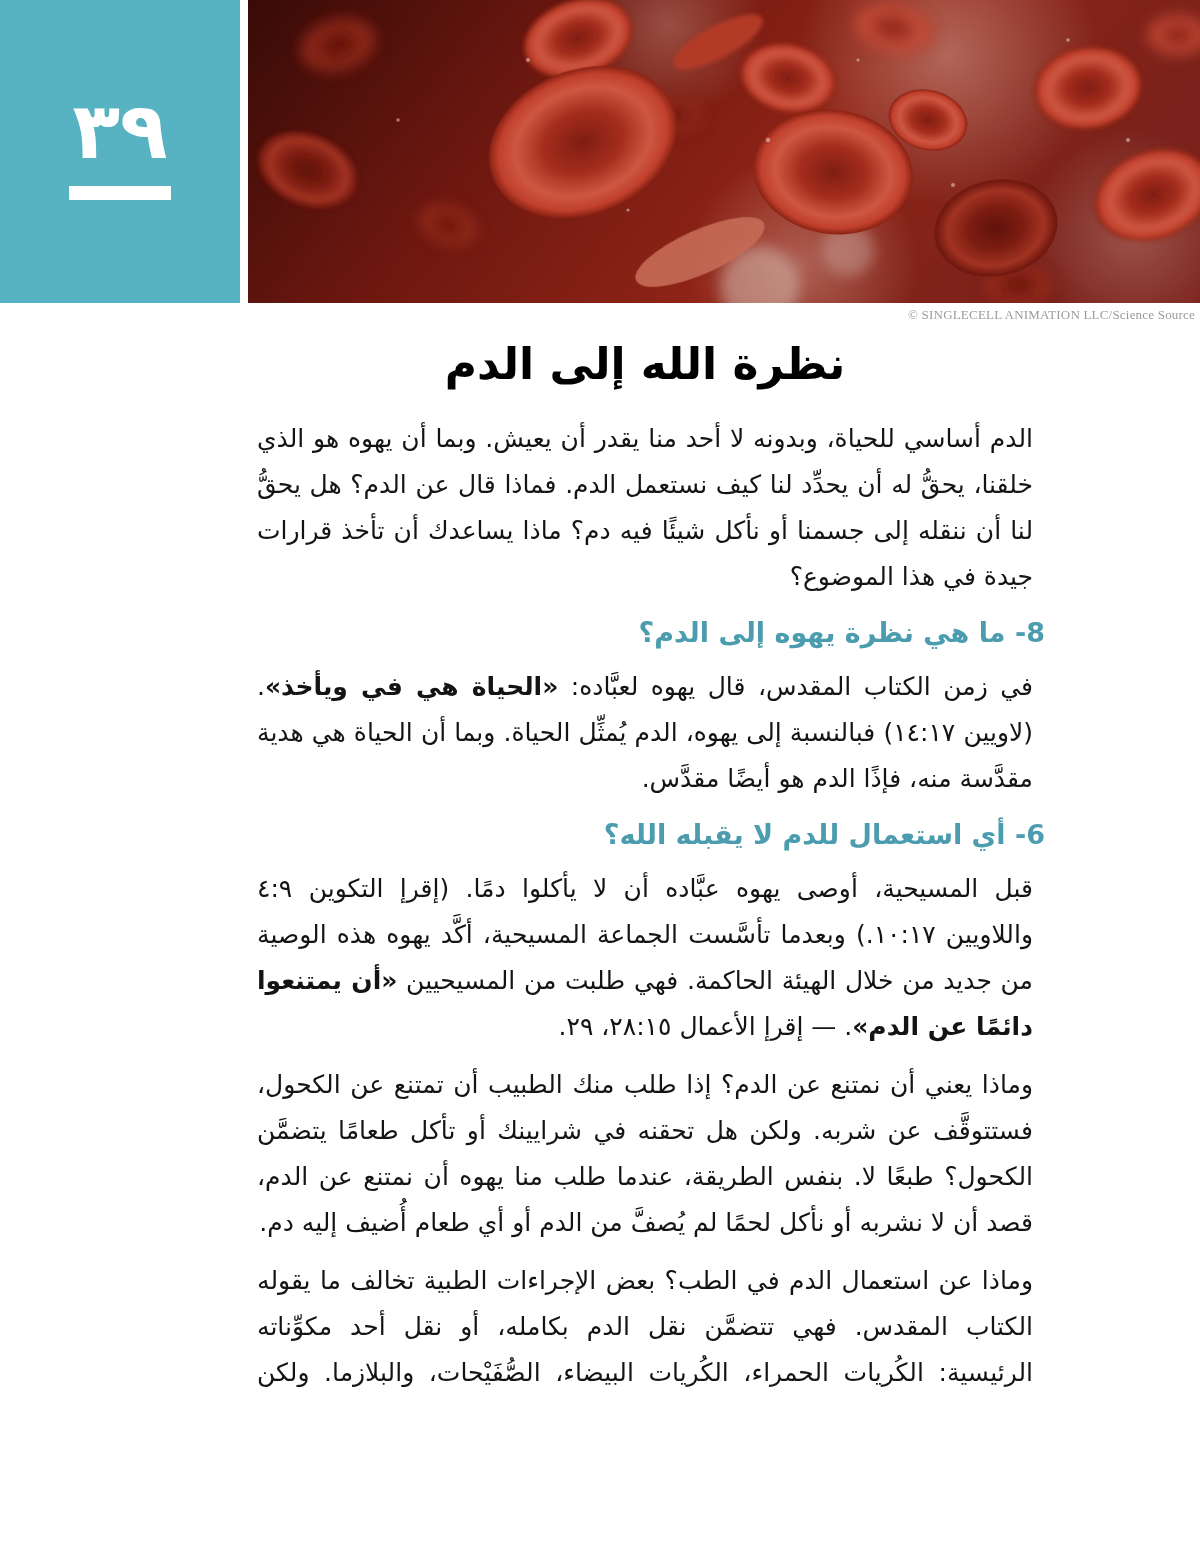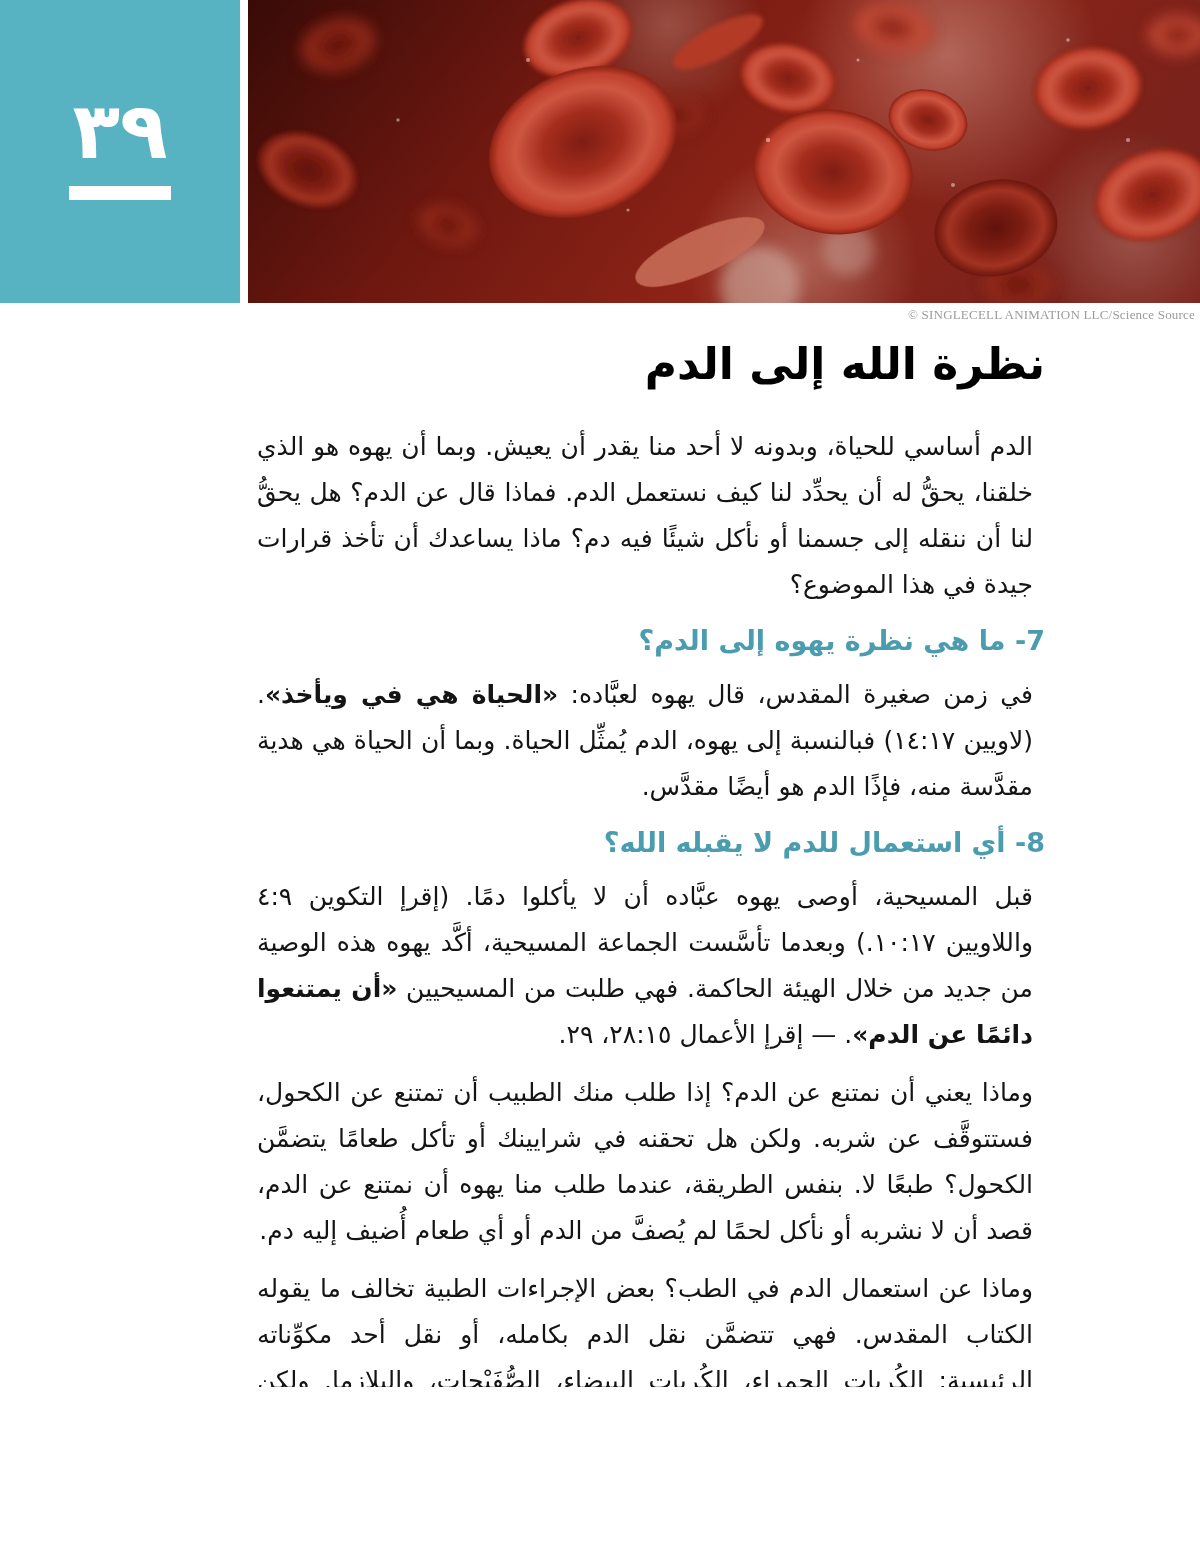--- a/index.html
+++ b/index.html
@@ -35,21 +35,21 @@
   }
 
   
   .content{
     position:absolute;left:245px;top:336px;width:800px;
     direction:rtl;text-align:justify;
     font-size:25px;line-height:46px;color:var(--body-text,#141414);
   }
   .title{
     font-size:44px;line-height:56px;font-weight:bold;color:var(--title-black,#000);
-    margin:0 0 32px;text-align:right;
+    margin:0 0 24px;text-align:center;
   }
   .heading{
     color:var(--teal-heading,#4a9cae);
     font-size:27px;line-height:34px;font-weight:bold;
     margin:16px 0 14px;text-align:right;
   }
   .body{margin:0 12px 12px;}
   strong{font-weight:bold;}
 </style>
 </head>
@@ -142,24 +142,24 @@
     </svg>
   </div>
 
   <div class="credit">© SINGLECELL ANIMATION LLC/Science Source</div>
 
   <div class="content" dir="rtl">
     <h1 class="title">نظرة الله إلى الدم</h1>
 
     <p class="body">الدم أساسي للحياة، وبدونه لا أحد منا يقدر أن يعيش. وبما أن يهوه هو الذي خلقنا، يحقُّ له أن يحدِّد لنا كيف نستعمل الدم. فماذا قال عن الدم؟ هل يحقُّ لنا أن ننقله إلى جسمنا أو نأكل شيئًا فيه دم؟ ماذا يساعدك أن تأخذ قرارات جيدة في هذا الموضوع؟</p>
 
-    <h2 class="heading">7- ما هي نظرة يهوه إلى الدم؟</h2>
-    <p class="body"><span>في زمن صغيرة المقدس، قال يهوه لعبَّاده: </span><strong>«الحياة هي في ويأخذ»</strong><span>. (لاويين ١٤:١٧) فبالنسبة إلى يهوه، الدم يُمثِّل الحياة. وبما أن الحياة هي هدية مقدَّسة منه، فإذًا الدم هو أيضًا مقدَّس.</span></p>
+    <h2 class="heading">8- ما هي نظرة يهوه إلى الدم؟</h2>
+    <p class="body"><span>في زمن الكتاب المقدس، قال يهوه لعبَّاده: </span><strong>«الحياة هي في ويأخذ»</strong><span>. (لاويين ١٤:١٧) فبالنسبة إلى يهوه، الدم يُمثِّل الحياة. وبما أن الحياة هي هدية مقدَّسة منه، فإذًا الدم هو أيضًا مقدَّس.</span></p>
 
-    <h2 class="heading">8- أي استعمال للدم لا يقبله الله؟</h2>
+    <h2 class="heading">6- أي استعمال للدم لا يقبله الله؟</h2>
     <p class="body"><span>قبل المسيحية، أوصى يهوه عبَّاده أن لا يأكلوا دمًا. (إقرإ التكوين ٤:٩ واللاويين ١٠:١٧.) وبعدما تأسَّست الجماعة المسيحية، أكَّد يهوه هذه الوصية من جديد من خلال الهيئة الحاكمة. فهي طلبت من المسيحيين </span><strong>«أن يمتنعوا دائمًا عن الدم»</strong><span>. — إقرإ الأعمال ٢٨:١٥، ٢٩.</span></p>
 
     <p class="body">وماذا يعني أن نمتنع عن الدم؟ إذا طلب منك الطبيب أن تمتنع عن الكحول، فستتوقَّف عن شربه. ولكن هل تحقنه في شرايينك أو تأكل طعامًا يتضمَّن الكحول؟ طبعًا لا. بنفس الطريقة، عندما طلب منا يهوه أن نمتنع عن الدم، قصد أن لا نشربه أو نأكل لحمًا لم يُصفَّ من الدم أو أي طعام أُضيف إليه دم.</p>
 
     <p class="body">وماذا عن استعمال الدم في الطب؟ بعض الإجراءات الطبية تخالف ما يقوله الكتاب المقدس. فهي تتضمَّن نقل الدم بكامله، أو نقل أحد مكوِّناته الرئيسية: الكُريات الحمراء، الكُريات البيضاء، الصُّفَيْحات، والبلازما. ولكن هناك إجراءات طبية أُخرى لا يُحرِّمها الكتاب المقدس مباشرة. مثلًا، بعض الإجراءات تشمل استعمال أجزاء صغيرة من أحد مكوِّنات الدم الرئيسية. وهناك إجراءات أُخرى تشمل استعمال دم المريض نفسه. فعلى كل واحد منا أن يَزِن الأُمور ويأخذ قراره هو بنفسه.* — غلاطية ٥:٦.</p>
 
   </div>
 
 </div>
 

